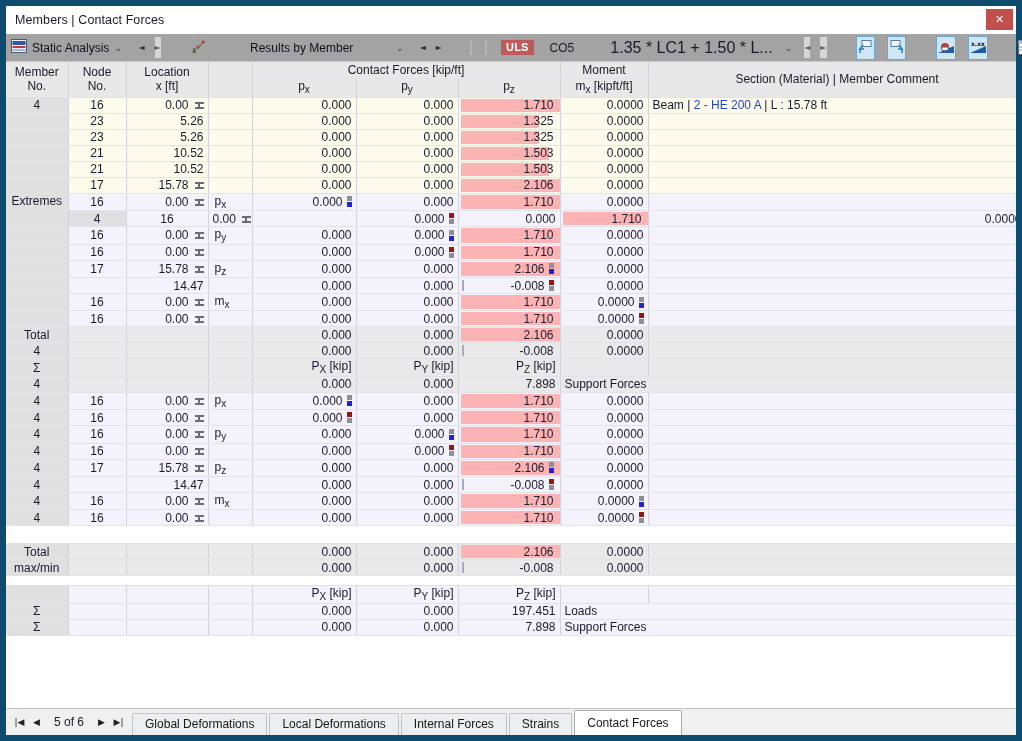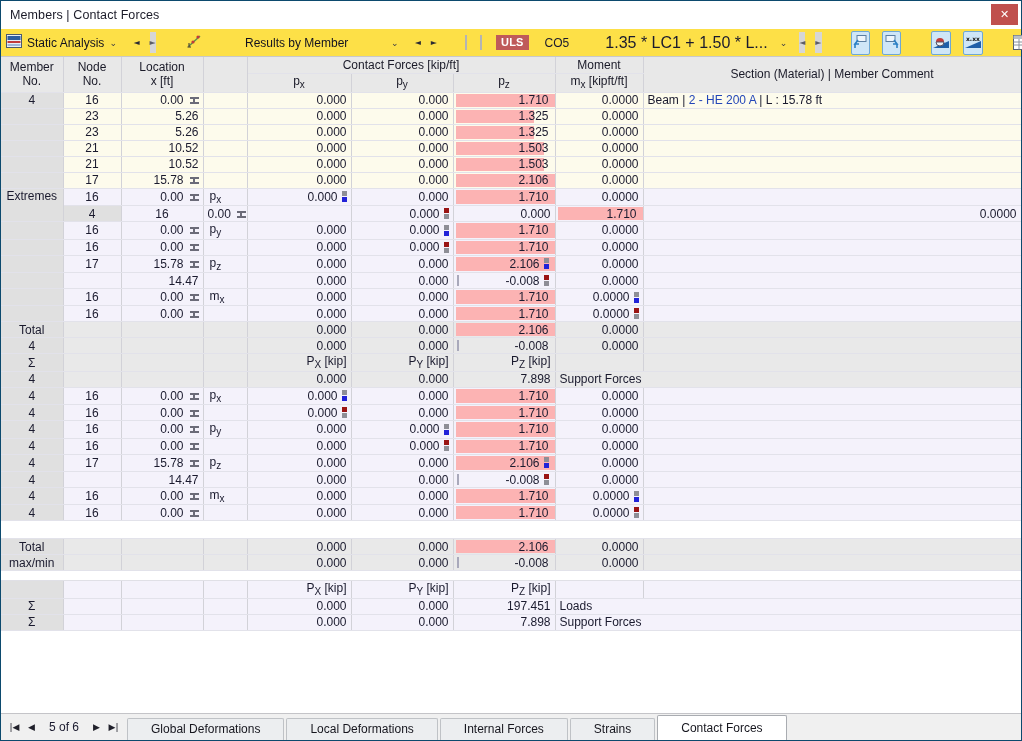--- a/index.html
+++ b/index.html
@@ -8,21 +8,21 @@
     width: 1022px; height: 741px;
     font-family: "Liberation Sans", sans-serif;
     font-size: 12px;
     color: #1a1a2e;
     background: #ffffff;
     overflow: hidden;
   }
   #app {
     width: 1022px; height: 741px;
     display: flex; flex-direction: column;
-    border: 1px solid #0c4a6e;
+    border: 6px solid #0c4a6e;
     background: #f0f0f0;
     position: relative;
   }
 
   
   .titlebar {
     height: 28px; min-height: 28px;
     background: #ffffff;
     display: flex; align-items: center;
     padding-left: 9px;
@@ -52,21 +52,21 @@
   }
   .menubar .mi {
     padding: 2px 11px 3px 10px;
     font-size: 12px; color: #14141e;
     cursor: default; white-space: nowrap;
   }
 
   
   .toolbar {
     height: 28px; min-height: 28px;
-    background: #fde047;
+    background: #a3a3a3;
     border-bottom: 1px solid #c8c8c8;
     display: flex; align-items: center;
     padding: 0 2px;
     gap: 10px;
   }
   .tb-combo {
     display: flex; align-items: center; height: 24px;
     padding: 0 1px 0 3px;
   }
   .tb-combo .lbl {
@@ -193,21 +193,21 @@
   }
   .pager {
     display:flex; align-items:center; height:27px; gap:2px;
     padding: 0 6px 0 2px; font-size:11.5px;
   }
   .pgbtn { width:15px; text-align:center; color:#20202a; cursor:pointer;
     font-size:9px; font-family:"DejaVu Sans", sans-serif;}
   .pglabel { padding:0 8px; font-size:12px; }
   .tab {
     height: 22px; line-height: 21px;
-    padding: 0 23px;
+    padding: 0 12px;
     margin-right: 2px;
     background: #eceef0;
     border: 1px solid #bfc2c6;
     border-bottom: none;
     font-size: 12px;
     border-radius: 2px 2px 0 0;
     cursor: pointer;
     color:#16161e;
   }
   .tab.sel {

